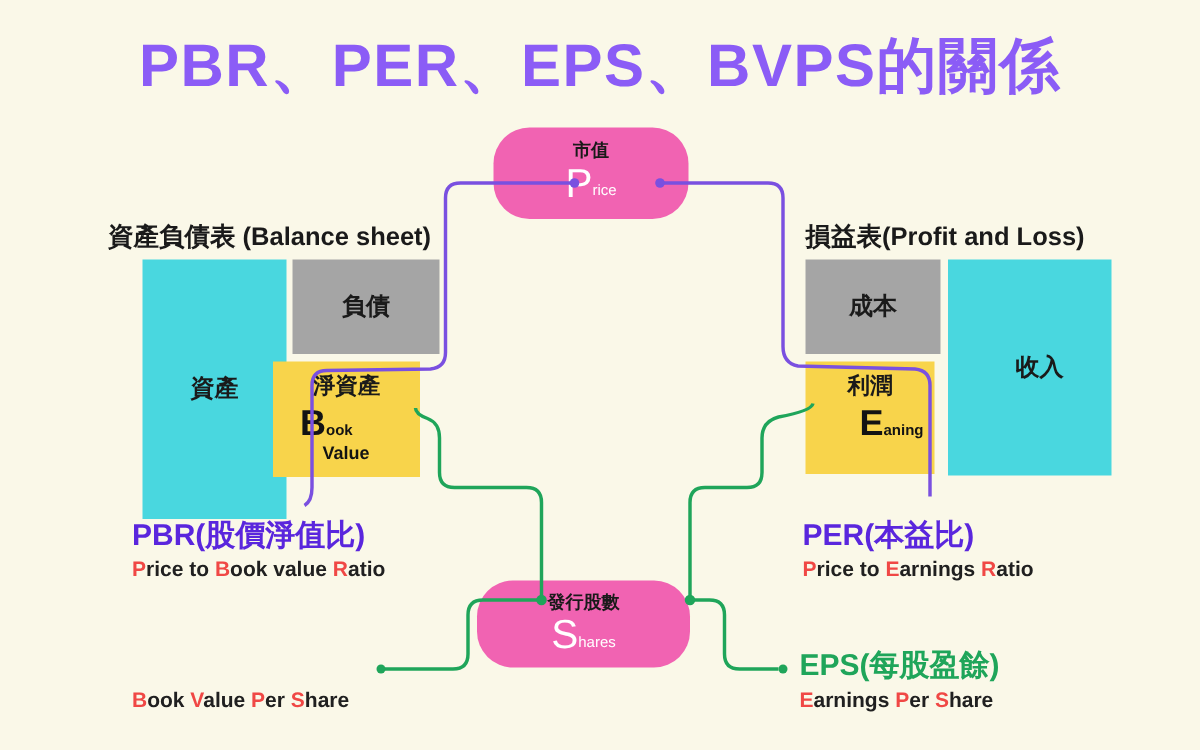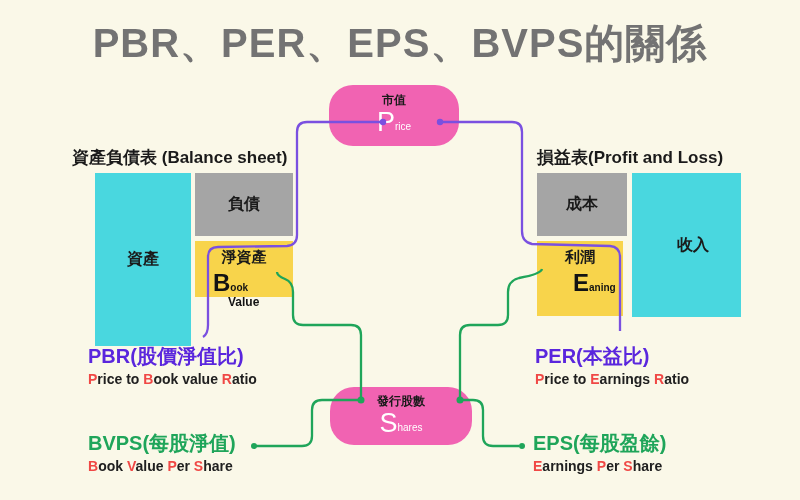--- a/index.html
+++ b/index.html
@@ -1,20 +1,20 @@
 <!DOCTYPE html>
 <html><head>
 <meta charset="utf-8">
 <style>
   html,body{margin:0;padding:0;}
   body{font-family:"Liberation Sans","DejaVu Sans",sans-serif;}
   .canvas{position:relative;width:800px;height:500px;background:#FAF8E8;overflow:hidden;}
   .abs{position:absolute;}
   .title{left:0;top:16px;width:800px;text-align:center;font-size:40px;font-weight:800;
-         color:#737373;letter-spacing:1px;}
+         color:#8b5cf6;letter-spacing:1px;}
   .section-heading{font-size:17px;font-weight:700;color:#1a1a1a;white-space:nowrap;}
   .box{display:flex;align-items:center;justify-content:center;}
   .box-label{font-size:16px;font-weight:700;color:#1a1a1a;text-align:center;}
   .cyan{background:#49D7DF;}
   .gray{background:#A5A5A5;}
   .yellow{background:#F8D44B;}
   .pinkbox{background:#F163B2;border-radius:24px;display:flex;flex-direction:column;
            align-items:center;justify-content:center;}
   .pink-zh{font-size:12px;font-weight:700;color:#1a1a1a;line-height:1.15;}
   .pink-letter{color:#ffffff;font-size:27px;font-weight:400;line-height:1.05;}
@@ -48,21 +48,21 @@
   <div class="abs section-heading" style="left:72px;top:146px;">資產負債表 (Balance sheet)</div>
 
   <div class="abs box cyan" style="left:95px;top:173px;width:96px;height:173px;">
     <span class="box-label">資產</span>
   </div>
 
   <div class="abs box gray" style="left:195px;top:173px;width:98px;height:63px;">
     <span class="box-label">負債</span>
   </div>
 
-  <div class="abs yellow" style="left:195px;top:241px;width:98px;height:56px;">
+  <div class="abs yellow" style="left:182px;top:241px;width:98px;height:77px;">
     <div class="yellow-top-label">淨資產</div>
     <div class="abs letterblock" style="left:18px;top:30px;">
       <span class="big">B</span><span class="small">ook</span>
       <div class="subword">Value</div>
     </div>
   </div>
 
   <div class="abs section-heading" style="left:537px;top:146px;">損益表(Profit and Loss)</div>
 
   <div class="abs box gray" style="left:537px;top:173px;width:90px;height:63px;">
@@ -73,32 +73,31 @@
     <div class="yellow-top-label">利潤</div>
     <div class="abs letterblock" style="left:36px;top:30px;">
       <span class="big">E</span><span class="small">aning</span>
     </div>
   </div>
 
   <div class="abs box cyan" style="left:632px;top:173px;width:96px;height:144px;padding-left:13px;">
     <span class="box-label">收入</span>
   </div>
 
-  <div class="abs pinkbox" style="left:330px;top:387px;width:142px;height:58px;">
+  <div class="abs pinkbox" style="left:318px;top:387px;width:142px;height:58px;">
     <div class="pink-zh">發行股數</div>
     <div class="pink-letter"><span>S</span><span class="rest">hares</span></div>
   </div>
 
   <div class="abs metric-zh purple" style="left:88px;top:343px;">PBR(股價淨值比)</div>
   <div class="abs metric-en" style="left:88px;top:371px;"><span class="red">P</span><span>rice to </span><span class="red">B</span><span>ook value </span><span class="red">R</span><span>atio</span></div>
 
   <div class="abs metric-zh purple" style="left:535px;top:343px;">PER(本益比)</div>
   <div class="abs metric-en" style="left:535px;top:371px;"><span class="red">P</span><span>rice to </span><span class="red">E</span><span>arnings </span><span class="red">R</span><span>atio</span></div>
 
-  <div class="abs metric-zh green" style="left:88px;top:430px;">BVPS(每股淨值)</div>
   <div class="abs metric-en" style="left:88px;top:458px;"><span class="red">B</span><span>ook </span><span class="red">V</span><span>alue </span><span class="red">P</span><span>er </span><span class="red">S</span><span>hare</span></div>
 
   <div class="abs metric-zh green" style="left:533px;top:430px;">EPS(每股盈餘)</div>
   <div class="abs metric-en" style="left:533px;top:458px;"><span class="red">E</span><span>arnings </span><span class="red">P</span><span>er </span><span class="red">S</span><span>hare</span></div>
 
   <svg class="overlay" width="800" height="500" viewBox="0 0 800 500">
     <defs>
       <marker id="arrP" viewBox="0 0 10 10" refX="7.5" refY="5" markerWidth="5.5" markerHeight="5.5" orient="auto">
         <path d="M 0 0 L 10 5 L 0 10 z" fill="#7A50E0" stroke="none"></path>
       </marker>

